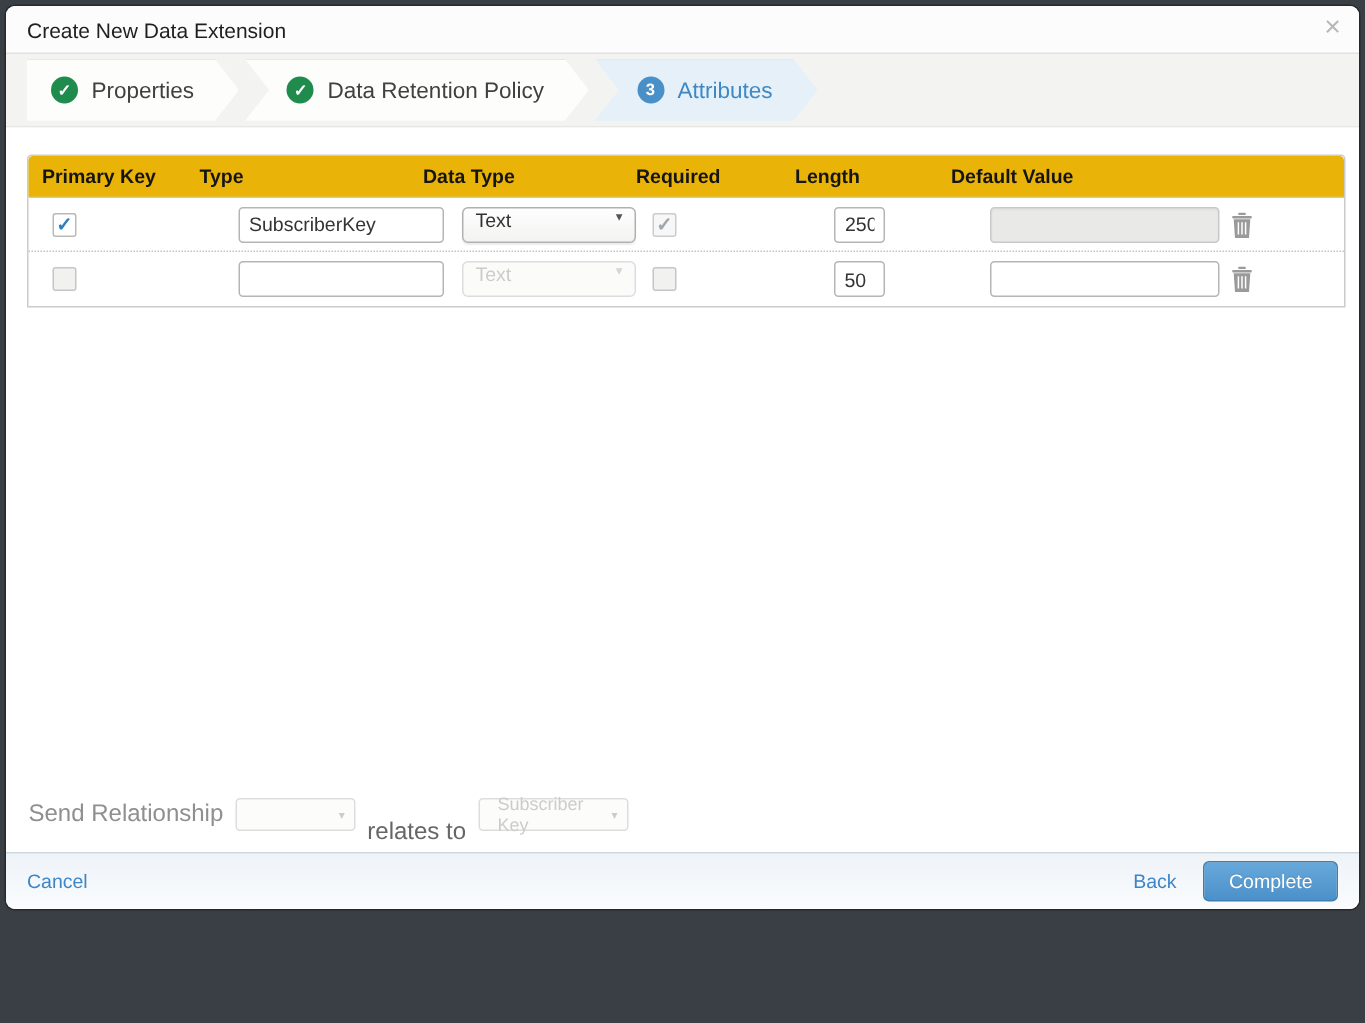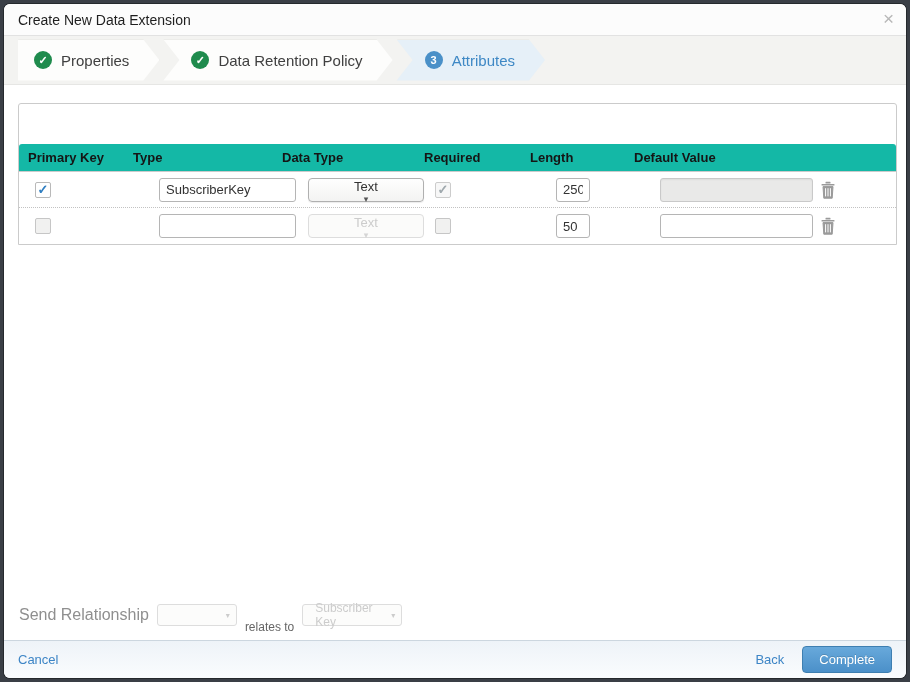--- a/index.html
+++ b/index.html
@@ -2,21 +2,21 @@
 <html><head>
 <meta charset="utf-8">
 <style>
   * { margin:0; padding:0; box-sizing:border-box; }
   html,body { width:910px; height:682px; overflow:hidden; }
   body {
     background:#3a3f46;
     font-family:"Liberation Sans", sans-serif;
   }
   .modal {
-    position:absolute; left:4px; top:4px; width:902px; height:674px;
+    position:absolute; left:4px; top:4px; width:902px; height:602px;
     background:#fff; border-radius:6px; overflow:hidden;
     box-shadow:0 0 0 1px rgba(0,0,0,.35);
     display:flex; flex-direction:column;
   }
   
   .titlebar {
     height:32px; background:#fcfcfc; border-bottom:1px solid #e2e2e2;
     display:flex; align-items:center; padding:0 14px; flex:0 0 auto;
     position:relative;
   }
@@ -50,23 +50,22 @@
   .step.complete .step-label { color:#404040; }
   .step.active   .step-label { color:#3e88c5; }
   
   .content { flex:1 1 auto; background:#fff; position:relative; }
   .attr-table {
     position:absolute; left:14px; top:18px; width:879px;
     border:1px solid #cbcbcb; border-radius:3px 3px 0 0; background:#fff;
   }
   .t-row { display:grid; grid-template-columns:105px 149px 142px 106px 104px 160px 1fr; align-items:center; padding-left:9px; }
   .t-head {
-    height:28px; background:#14b8a6; border-bottom:1px solid #cbcbcb;
+    height:28px; background:#eab308; border-bottom:1px solid #cbcbcb;
     border-radius:3px 3px 0 0;
-    margin-top:40px;
   }
   .t-head .th { font-size:13px; font-weight:bold; color:#151515; }
   .t-body-row { height:36px; }
   .t-body-row.dotted { border-bottom:1px dotted #c2c2c2; }
   .cell { display:flex; align-items:center;padding-left:26px; }
   
   .cb {
     width:16px; height:16px; border:1px solid #b9b9b9; border-radius:2px;
     background:#fff; display:flex; align-items:center; justify-content:center;
     font-size:13px; font-weight:bold; line-height:1;
@@ -83,38 +82,37 @@
     outline:none;
   }
   .name-input { width:137px; }
   .len-input  { width:34px; }
   .def-input  { width:153px; }
   .txt-input.disabled { background:#e9e9e8; border-color:#c9c9c9; box-shadow:inset 0 1px 2px rgba(0,0,0,.05); }
   
   .selectbox {
     width:128px; height:24px; border:1px solid #b0b0b0; border-radius:4px;
     background:linear-gradient(180deg,#fefefe,#f3f3f2);
-    display:flex; align-items:center; justify-content:space-between;
+    display:flex; justify-content:space-between;
     padding:0 8px; font-size:13px; color:#333;
     box-shadow:0 1px 1px rgba(0,0,0,.08);
-    flex-direction:column;
   }
   .selectbox .arrow { font-size:9px; color:#555; }
   .selectbox.disabled { border-color:#ddd; color:#ccc; background:#fbfbfa; box-shadow:none; }
   .selectbox.disabled .arrow { color:#d5d5d5; }
   
   .trash { width:16px; height:18px; color:#9a9a9a; cursor:pointer; }
   .trash svg { width:16px; height:18px; display:block; }
   
   .send-rel {
     position:absolute; left:0; bottom:8px; height:34px; width:100%;
     display:flex; align-items:center; padding-left:15px; gap:8px;
   }
   .send-rel .lbl { font-size:16px; color:#8f8f8f; }
-  .send-rel .rel { font-size:12px; color:#666;margin-top:24px; }
+  .send-rel .rel { font-size:16px; color:#666;margin-top:24px; }
   .mini-select {
     height:22px; border:1px solid #ddd; border-radius:3px; background:#fcfcfb;
     display:flex; align-items:center; justify-content:space-between;
     padding:0 6px; font-size:12px; color:#ccc;
   }
   .mini-select .arrow { font-size:8px; color:#ccc; margin-left:6px; }
   .ms-1 { width:80px; }
   .ms-2 { width:100px;padding-left:12px; }
   
   .footer {

